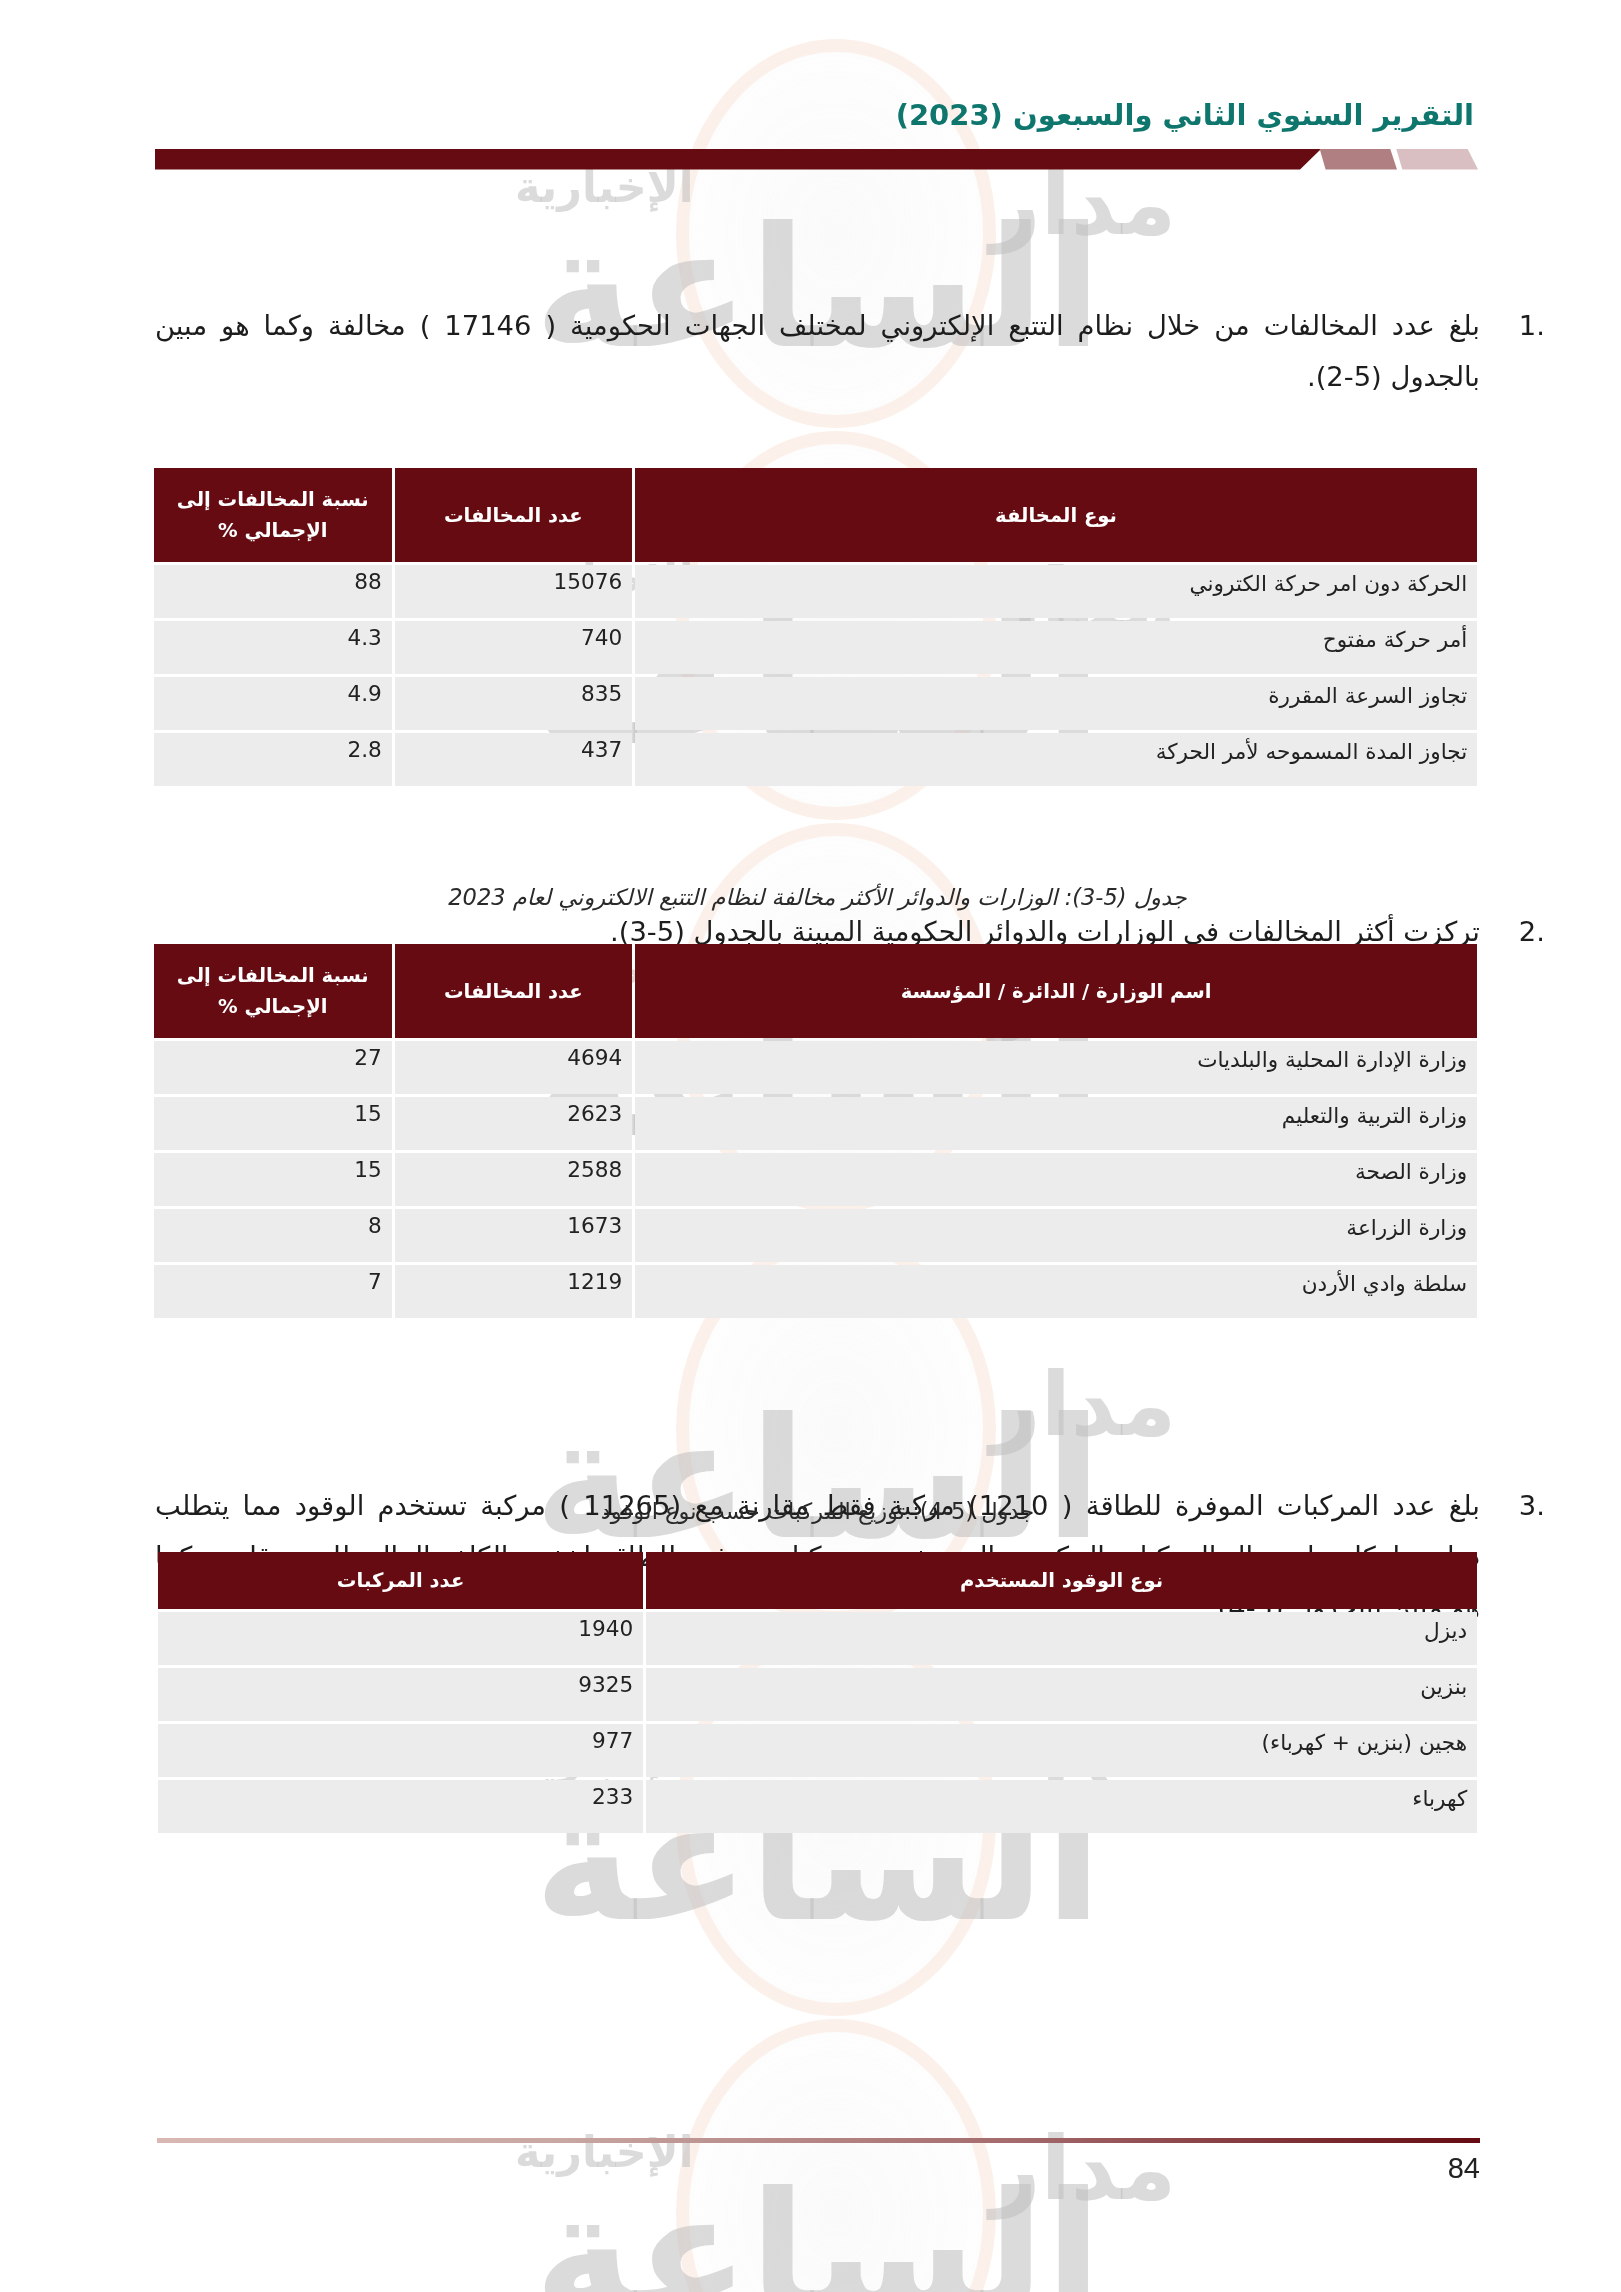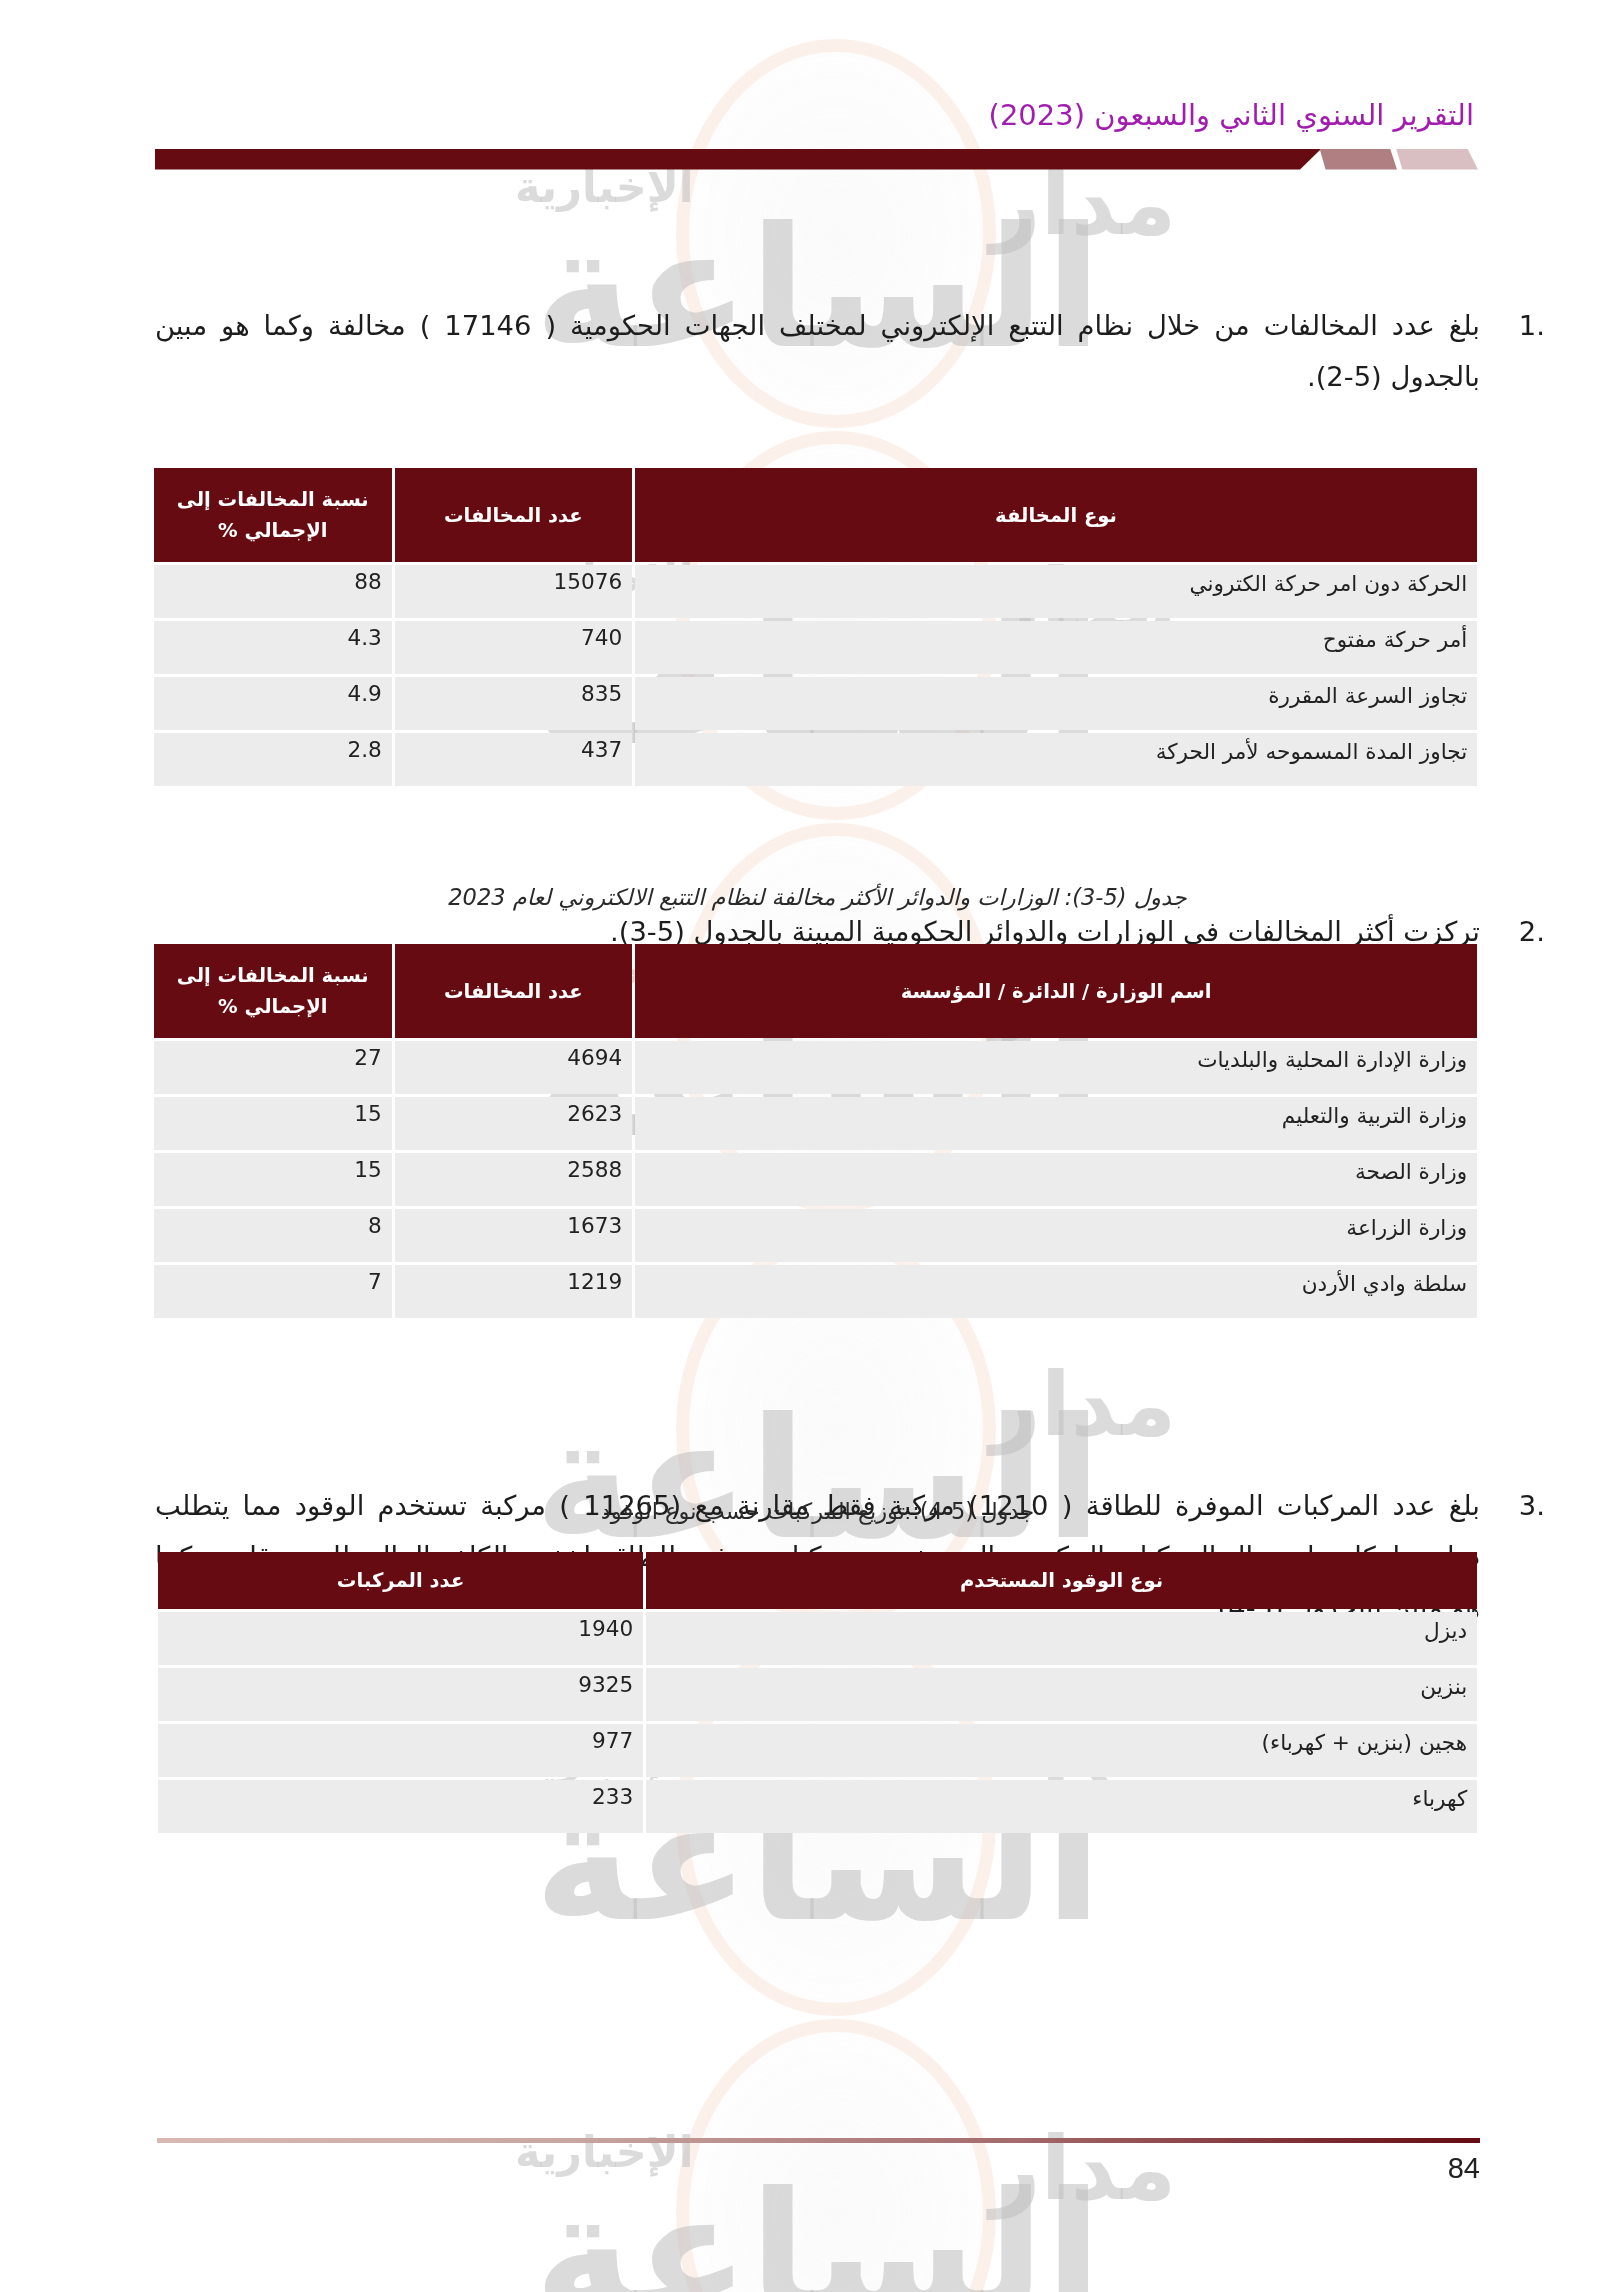--- a/index.html
+++ b/index.html
@@ -19,21 +19,21 @@
     background: radial-gradient(ellipse at center, rgba(240,240,240,0.6) 0%, rgba(245,245,245,0.3) 70%, rgba(255,255,255,0) 100%);
   }
   .wm-text {
     position: absolute; font-family: "DejaVu Sans", sans-serif; font-weight: bold;
     color: rgba(190,190,190,0.55); direction: rtl; white-space: nowrap;
   }
 
   
   .header-title {
     position: absolute; right: 147px; top: 98px;
-    font-size: 29px; font-weight: normal; color: #a21caf; direction: rtl; text-align: center;
+    font-size: 29px; font-weight: bold; color: #0f766e; direction: rtl; text-align: center;
   }
   .header-bar-main {
     position: absolute; left: 155px; top: 149px; width: 1166px; height: 20.6px;
     background: #650b11;
     clip-path: polygon(0 0, 100% 0, 98.2% 100%, 0 100%);
   }
   .header-bar-mid {
     position: absolute; left: 1313px; top: 149px; width: 84px; height: 20.6px;
     background: #b07f82;
     clip-path: polygon(8% 0, 92% 0, 100% 100%, 15% 100%);

